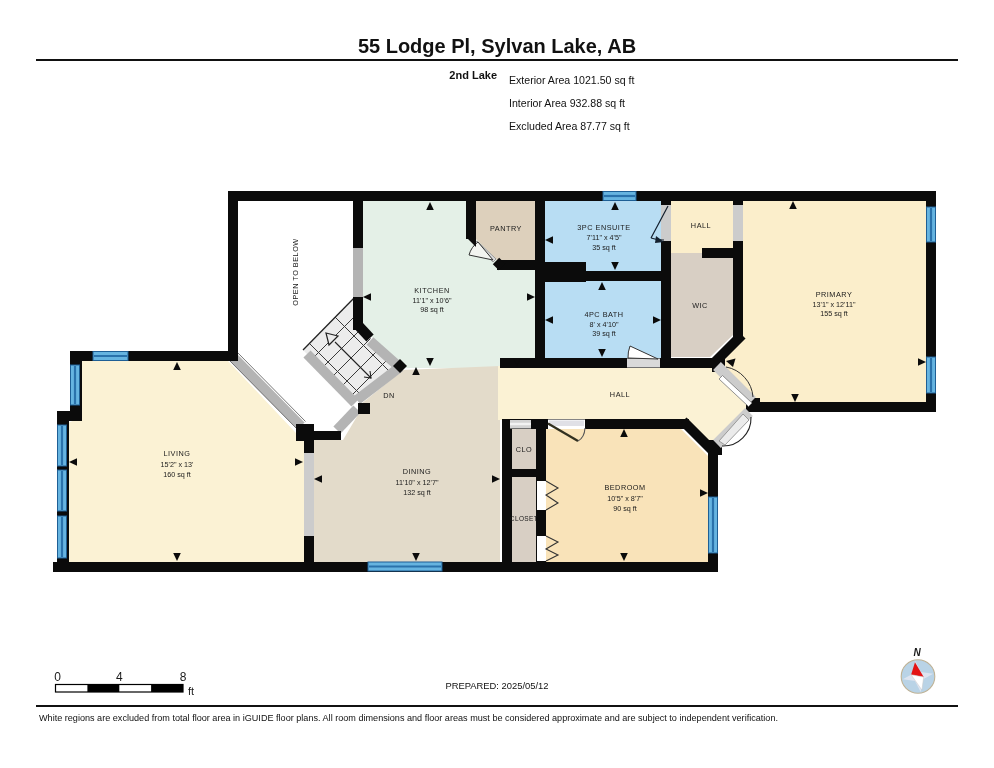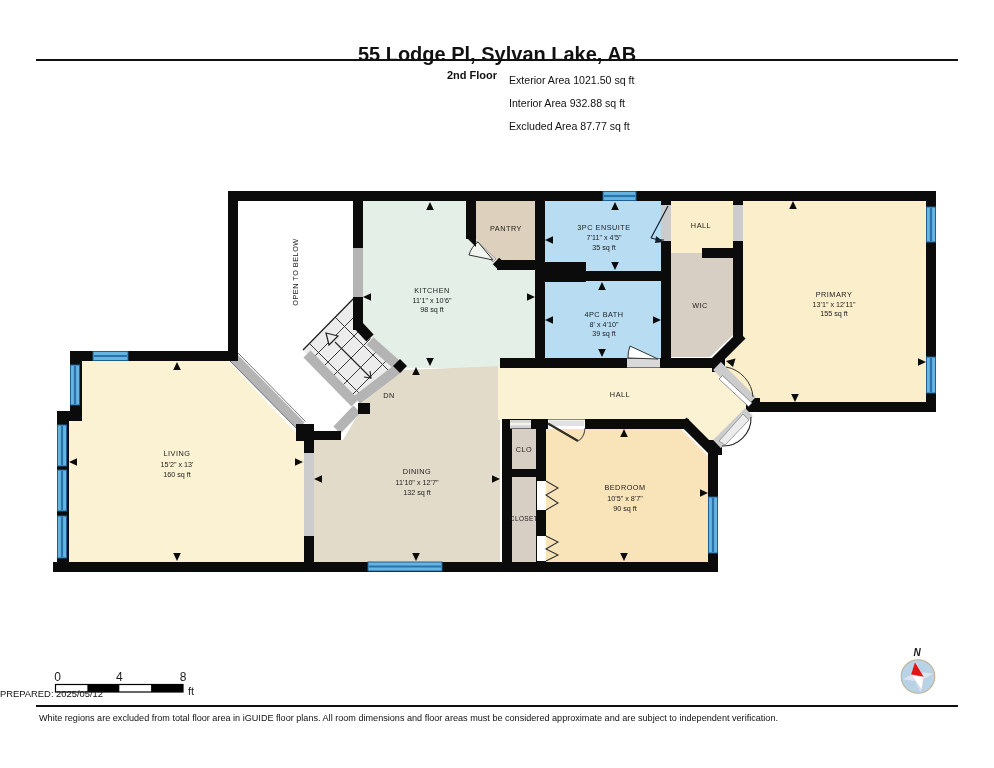--- a/index.html
+++ b/index.html
@@ -1,33 +1,33 @@
 <!DOCTYPE html>
 <html><head>
 <meta charset="utf-8">
 <style>
   html,body{margin:0;padding:0;background:#fff;}
   body{width:994px;height:768px;position:relative;font-family:"Liberation Sans", sans-serif;overflow:hidden;}
-  .title{position:absolute;left:0;top:43px;width:994px;text-align:center;font-size:20px;font-weight:bold;color:#111;}
+  .title{position:absolute;left:0;top:35px;width:994px;text-align:center;font-size:20px;font-weight:bold;color:#111;}
   .titleline{position:absolute;left:36px;top:59px;width:922px;height:2px;background:#111;}
   .flr{position:absolute;left:0;top:69px;width:497px;text-align:right;font-size:11px;font-weight:bold;color:#111;}
   .areas{position:absolute;left:509px;top:69px;font-size:10.6px;color:#111;line-height:23px;}
   .botline{position:absolute;left:36px;top:705px;width:922px;height:2px;background:#111;}
   .footer{position:absolute;left:39px;top:712.5px;font-size:9.1px;color:#111;}
-  .prepared{position:absolute;left:0;top:679.5px;width:994px;text-align:left;font-size:9.4px;color:#111;margin-top:8px;}
+  .prepared{position:absolute;left:0;top:679.5px;width:994px;text-align:center;font-size:9.4px;color:#111;}
   svg{position:absolute;left:0;top:0;}
   text{font-family:"Liberation Sans", sans-serif;fill:#1a1a1a;}
   .rn{font-size:7.3px;letter-spacing:0.5px;}
   .rd{font-size:7.2px;}
 </style>
 </head>
 <body>
 <div class="title">55 Lodge Pl, Sylvan Lake, AB</div>
 <div class="titleline"></div>
-<div class="flr">2nd Floor</div>
+<div class="flr">2nd Lake</div>
 <div class="areas">Exterior Area 1021.50 sq ft<br>Interior Area 932.88 sq ft<br>Excluded Area 87.77 sq ft</div>
 <svg width="994" height="768" viewBox="0 0 994 768">
 
 <g stroke="none">
   <polygon points="82,361 228,361 295,432 304,441 304,562 68,562 68,423 82,417" fill="#fbf2d4"></polygon>
   <polygon points="363,201 535,201 535,358 500,358 500,368 402,368 369,334 363,327" fill="#e4f0e7"></polygon>
   <polygon points="476,201 535,201 535,260 497,260 476,239" fill="#ddd0bc"></polygon>
   <rect x="545" y="201" width="116" height="70" fill="#b8ddf3"></rect>
   <rect x="545" y="281" width="116" height="77" fill="#b8ddf3"></rect>
   <rect x="671" y="201" width="62" height="52" fill="#fbeecb"></rect>

